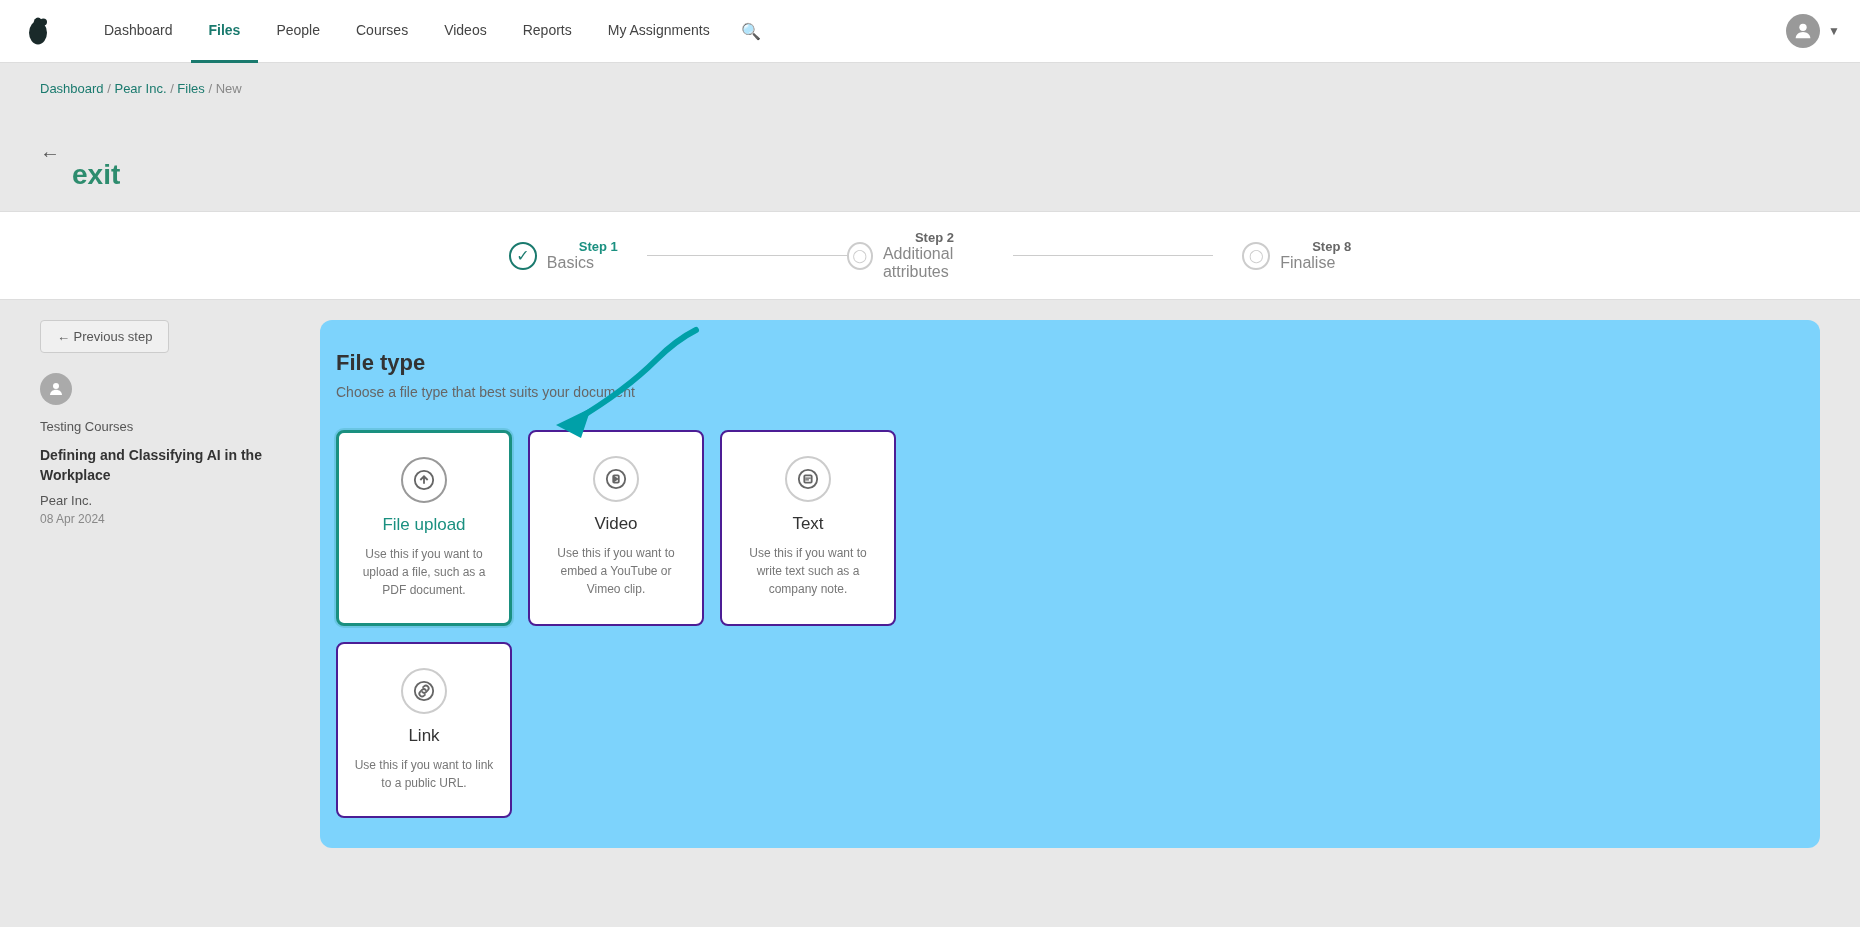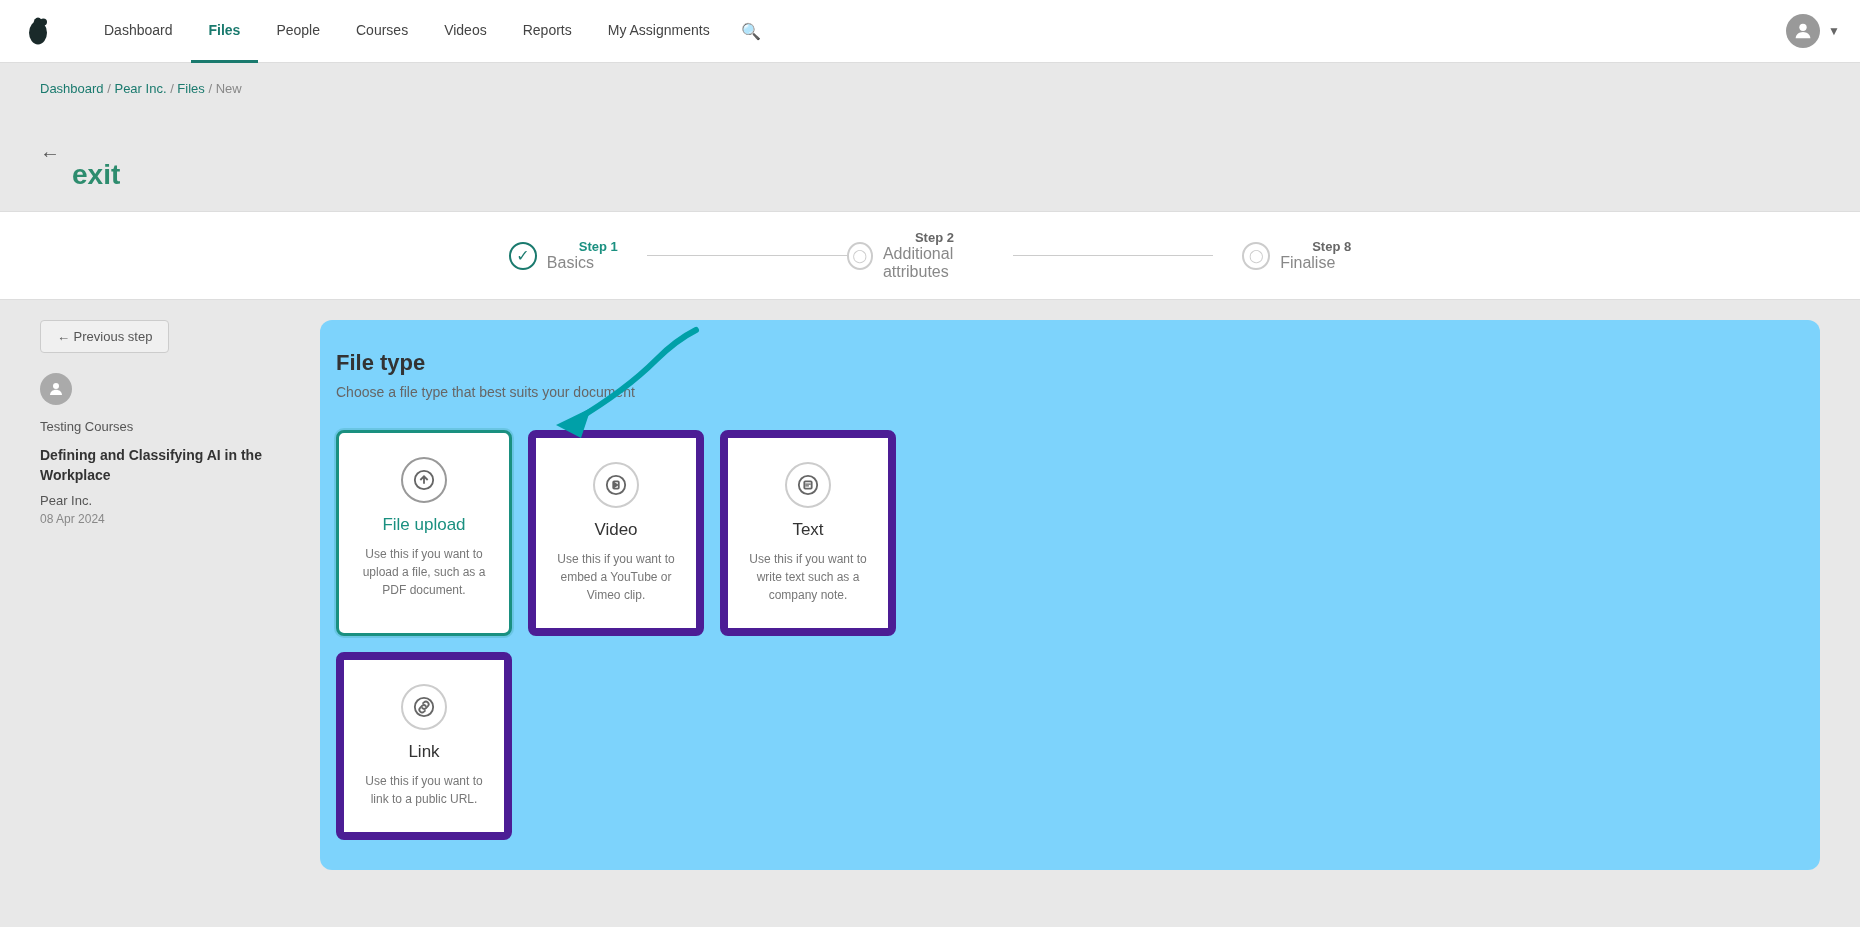--- a/index.html
+++ b/index.html
@@ -253,21 +253,21 @@
     }
 
     
     .file-type-grid {
       display: grid;
       grid-template-columns: repeat(3, 1fr);
       gap: 16px;
       max-width: 560px;
     }
     .file-type-card {
-      border: 8px solid #4c1d95;
+      border: 2px solid #4c1d95;
       border-radius: 8px;
       padding: 24px 16px;
       text-align: center;
       cursor: pointer;
       background: #fff;
       position: relative;
     }
     .file-type-card.selected {
       border: 3px solid #1a9080;
       background: #fff;

